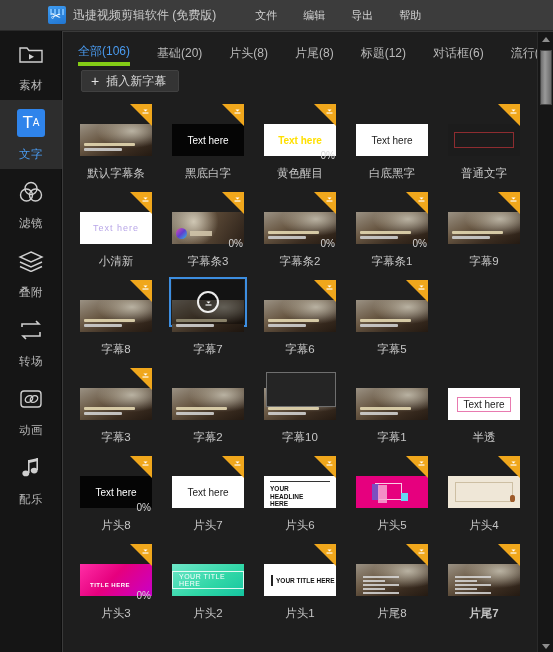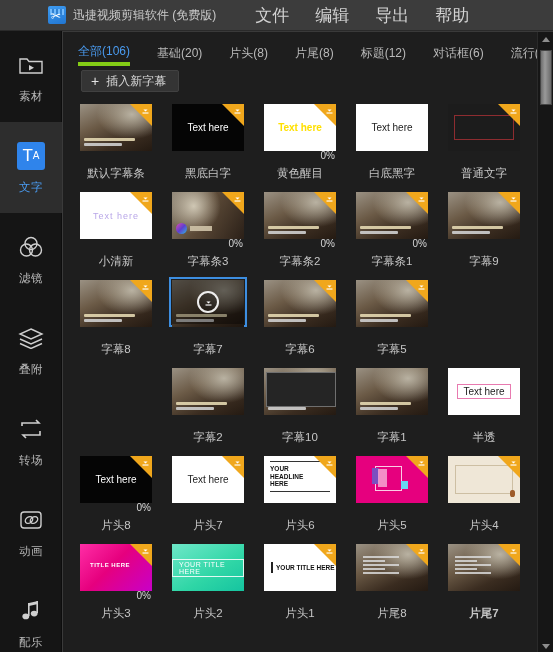--- a/index.html
+++ b/index.html
@@ -32,32 +32,32 @@
   }
   .logo:after {
     content:"\2702"; position:absolute; left:3px; top:4px;
     font-size:12px; color:#fff; line-height:12px;
   }
   .app-title {
     color: #c9c9c9; font-size: 12px; white-space: nowrap;
     margin-right: 26px;
   }
   .menu-item {
-    color: #d3d3d3; font-size: 17px; padding: 4px 13px;
+    color: #d3d3d3; font-size: 11px; padding: 4px 13px;
     white-space: nowrap; cursor: default;
   }
 
   
   .rail {
     position: absolute; left: 0; top: 31px; width: 62px; height: 621px;
     background: #151515;
     border-right: 1px solid #0d0d0d;
   }
   .rail-item {
-    height: 91px; width: 62px;
+    height: 69px; width: 62px;
     display: flex; flex-direction: column; align-items: center; justify-content: center;
     cursor: default;
   }
   .rail-item.active { background: #2d2d2d; }
   .rail-ico {
     width: 30px; height: 30px; margin-bottom: 9px;
     display: flex; align-items: center; justify-content: center;
     color: #cfcfcf;
   }
   .rail-ico svg { display:block; }
@@ -102,22 +102,23 @@
     overflow: hidden;
   }
   .row { position: relative; height: 88px; }
   .cell {
     position: absolute; width: 86px; height: 88px;
     display: flex; flex-direction: column; align-items: center;
     cursor: default;
   }
   .thumb-wrap { position: relative; width: 72px; height: 44px; }
   .thumb {
-    width: 72px; height: 47px; position: relative; overflow: hidden;
+    width: 72px; height: 32px; position: relative; overflow: hidden;
     background: #222;
+    margin-top: 20px;
   }
   .cell.selected .thumb-wrap {
     outline: 2px solid #3d8ee0; outline-offset: 1px;
   }
   .badge {
     position: absolute; right: 0; top: 0; width: 22px; height: 22px;
     overflow: hidden; pointer-events: none;
   }
   .badge:before {
     content:""; position:absolute; right:0; top:0;
@@ -587,20 +588,38 @@
               <svg width="9" height="9" viewBox="0 0 12 12" fill="#fff">
                 <path d="M6 1v5.2M6 7.4L3.2 4.6h5.6z"></path>
                 <rect x="2" y="8.6" width="8" height="1.5"></rect>
               </svg>
             </div>
           </div>
           <div class="caption">字幕5</div>
         </div>
       </div>
       <div class="row">
+        <div class="cell" style="left: 10px;">
+          <div class="thumb-wrap">
+            <div class="thumb">
+              <span class="art-photo"></span>
+              <span class="art-sub">
+                <i class="w3"></i>
+                <i class="w2"></i>
+              </span>
+            </div>
+            <div class="badge">
+              <svg width="9" height="9" viewBox="0 0 12 12" fill="#fff">
+                <path d="M6 1v5.2M6 7.4L3.2 4.6h5.6z"></path>
+                <rect x="2" y="8.6" width="8" height="1.5"></rect>
+              </svg>
+            </div>
+          </div>
+          <div class="caption">字幕3</div>
+        </div>
         <div class="cell" style="left: 102px;">
           <div class="thumb-wrap">
             <div class="thumb">
               <span class="art-photo"></span>
               <span class="art-sub">
                 <i class="w3"></i>
                 <i class="w2"></i>
               </span>
             </div>
           </div>

